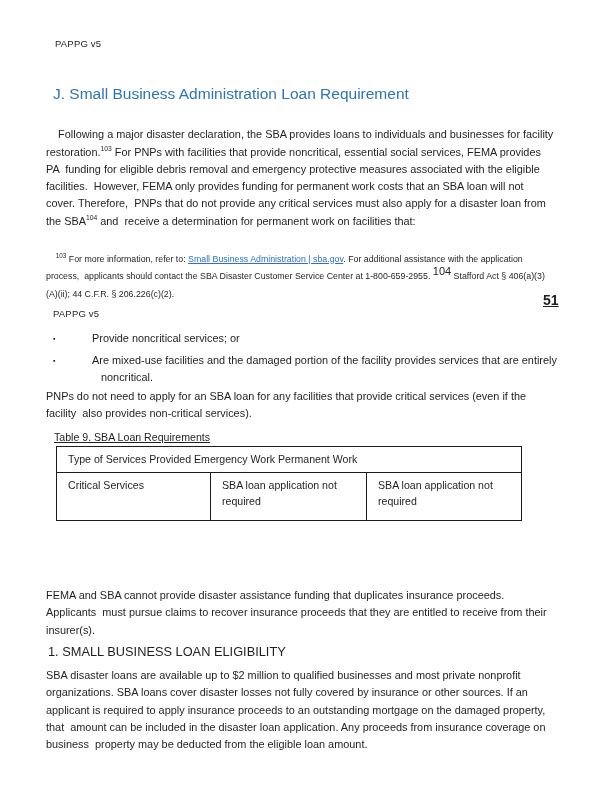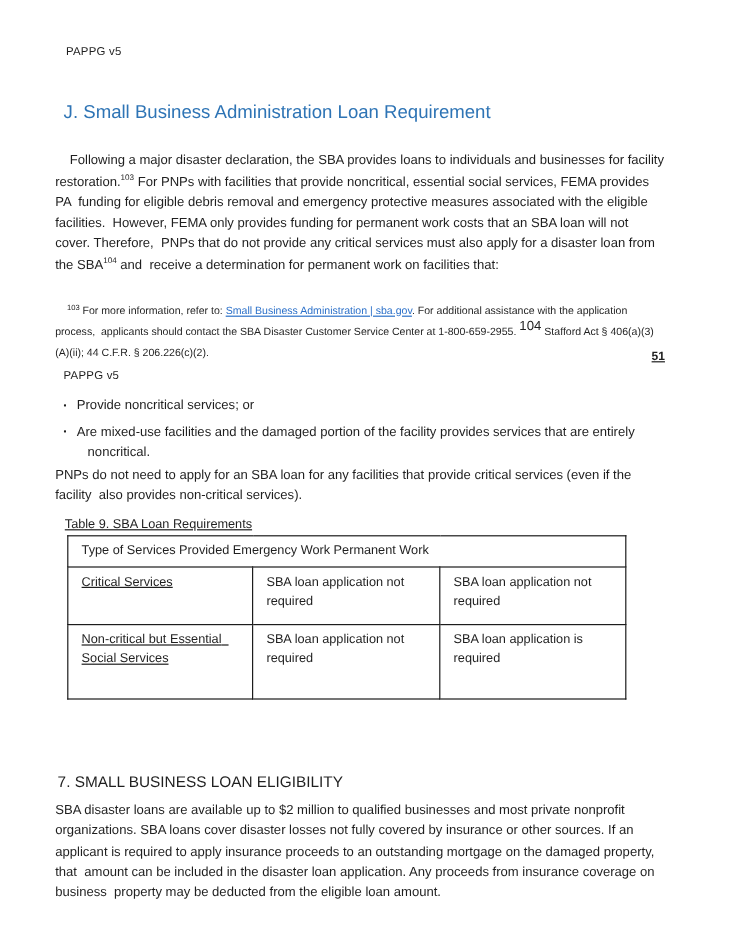--- a/index.html
+++ b/index.html
@@ -18,34 +18,34 @@
   }
   .abs{position:absolute;}
   .meta{font-size:9.5px;letter-spacing:.2px;}
   .doc-title{font-size:15.5px;color:var(--heading-blue);}
   .body-par{font-size:10.9px;line-height:17.3px;white-space:pre-wrap;}
   sup.fnref{font-size:.62em;vertical-align:super;line-height:0;}
   .footnote{font-size:8.8px;line-height:17.6px;white-space:pre-wrap;width:507px;}
   .footnote sup.fnref{font-size:.72em;}
   .fnref-large{font-size:11px;vertical-align:4px;line-height:0;}
   a.fn-link{color:var(--link-blue);text-decoration:underline;cursor:pointer;}
-  .pagenum{font-size:10px;font-weight:bold;text-decoration:underline;}
-  .bullet-row{display:flex;font-size:10.9px;line-height:17.3px;}
+  .pagenum{font-size:14px;font-weight:bold;text-decoration:underline;}
+  .bullet-row{display:flex;font-size:10.9px;line-height:17.3px;gap:28px;}
   .bullet-marker{width:11px;flex:0 0 11px;font-size:7px;line-height:17.3px;}
   .bullet-text{width:486px;padding-left:9px;text-indent:-9px;white-space:pre-wrap;}
   .tbl-caption{font-size:10.6px;text-decoration:underline;}
   table.sba{border-collapse:collapse;table-layout:fixed;}
   table.sba td{
     border:1.5px solid #1c1c1c;
     font-size:10.6px;line-height:15.5px;
     vertical-align:top;
     padding:5px 10px 4px 11px;
     white-space:pre-wrap;
   }
-  td.c1{width:132px;padding-right:40px;text-decoration:underline;}
+  td.c1{width:132px;padding-right:40px;}
   td.c2{width:134px;}
   td.c3{width:133px;}
   td.th-merged{height:16px;}
   tr.r1 td{height:38px;}
   tr.r2 td{height:52px;}
   .h2{font-size:12.8px;}
 </style>
 </head>
 <body>
 
@@ -83,26 +83,22 @@
   <table class="sba abs" style="left:56px;top:446px;">
     <tbody>
         <tr>
       <td class="th-merged" colspan="3">Type of Services Provided Emergency Work Permanent Work</td>
     </tr>
     <tr class="r1">
       <td class="c1">Critical Services</td>
       <td class="c2">SBA loan application not required</td>
       <td class="c3">SBA loan application not required</td>
     </tr>
-    <tr class="r2">
-      <td class="c1">Non-critical but Essential  Social Services</td>
-      <td class="c2">SBA loan application not required</td>
-      <td class="c3">SBA loan application is required</td>
-    </tr>
   </tbody>
     </table>
 
+  <div class="abs body-par" style="left:46px;top:587px;width:508px;">FEMA and SBA cannot provide disaster assistance funding that duplicates insurance proceeds. Applicants  must pursue claims to recover insurance proceeds that they are entitled to receive from their insurer(s).</div>
 
-  <div class="abs h2" style="left:48px;top:644px;">7. SMALL BUSINESS LOAN ELIGIBILITY</div>
+  <div class="abs h2" style="left:48px;top:644px;">1. SMALL BUSINESS LOAN ELIGIBILITY</div>
 
   <div class="abs body-par" style="left:46px;top:667px;width:510px;">SBA disaster loans are available up to $2 million to qualified businesses and most private nonprofit organizations. SBA loans cover disaster losses not fully covered by insurance or other sources. If an applicant is required to apply insurance proceeds to an outstanding mortgage on the damaged property, that  amount can be included in the disaster loan application. Any proceeds from insurance coverage on business  property may be deducted from the eligible loan amount.</div>
 
 </div>
 
 </body></html>

